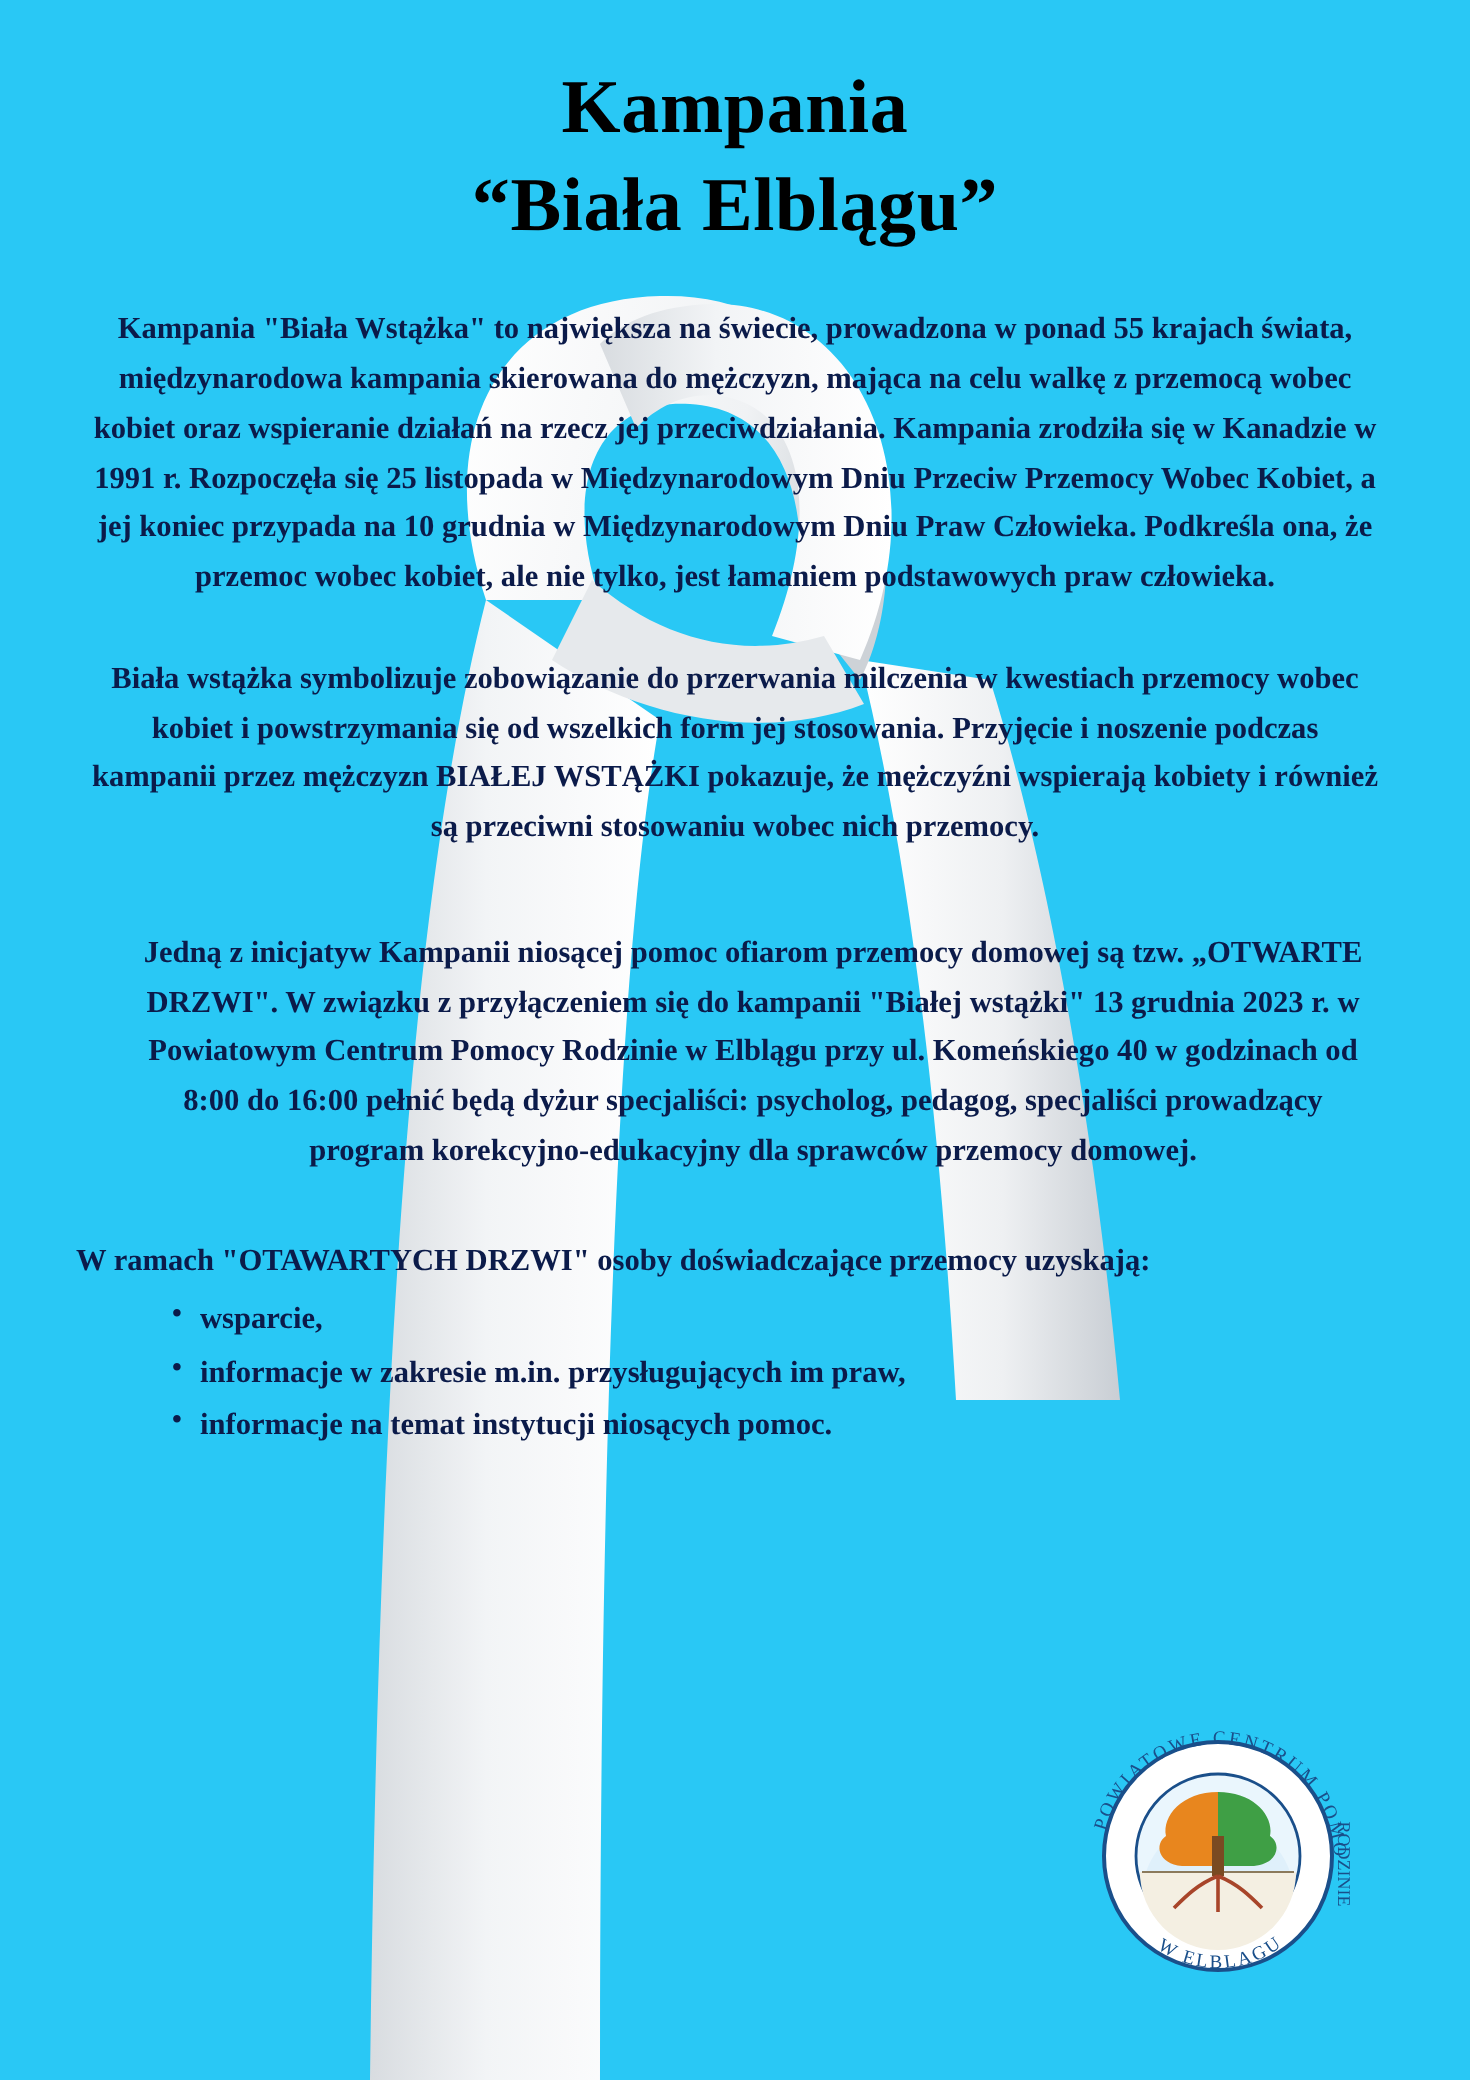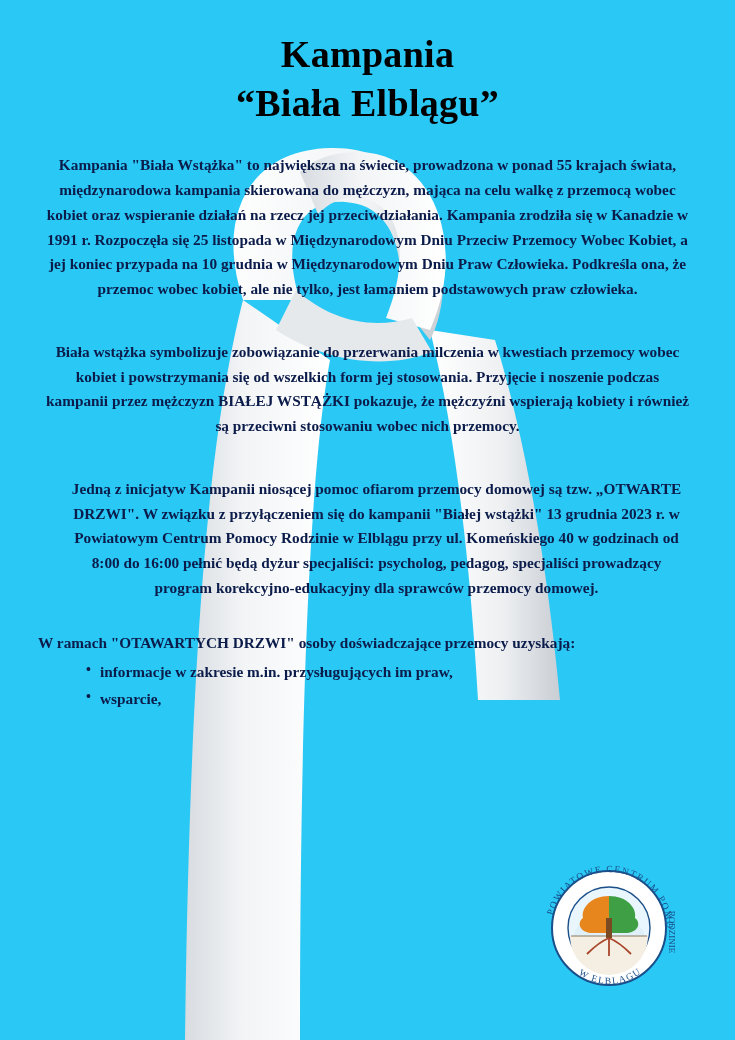--- a/index.html
+++ b/index.html
@@ -58,21 +58,21 @@
 
   .para {
     text-align: center;
     font-size: 15.3px;
     font-weight: bold;
     color: #0b1b4a;
     line-height: 1.62;
     margin: 0 10px 22px 10px;
   }
   .para.p1 { margin-top: 18px; }
-  .para.p2 { margin-top: 38px; }
+  .para.p2 { margin-top: 26px; }
   .para.p3 { margin-top: 38px; margin-left: 28px; }
 
   .lead-in {
     font-size: 15.3px;
     font-weight: bold;
     color: #0b1b4a;
     line-height: 1.6;
     margin: 30px 0 4px 4px;
     text-align: left;
   }
@@ -155,22 +155,23 @@
 
     <p class="para p1">Kampania "Biała Wstążka" to największa na świecie, prowadzona w ponad 55 krajach świata, międzynarodowa kampania skierowana do mężczyzn, mająca na celu walkę z przemocą wobec kobiet oraz wspieranie działań na rzecz jej przeciwdziałania. Kampania zrodziła się w Kanadzie w 1991 r. Rozpoczęła się 25 listopada w Międzynarodowym Dniu Przeciw Przemocy Wobec Kobiet, a jej koniec przypada na 10 grudnia w Międzynarodowym Dniu Praw Człowieka. Podkreśla ona, że przemoc wobec kobiet, ale nie tylko, jest łamaniem podstawowych praw człowieka.</p>
 
     <p class="para p2">Biała wstążka symbolizuje zobowiązanie do przerwania milczenia w kwestiach przemocy wobec kobiet i powstrzymania się od wszelkich form jej stosowania. Przyjęcie i noszenie podczas kampanii przez mężczyzn BIAŁEJ WSTĄŻKI pokazuje, że mężczyźni wspierają kobiety i również są przeciwni stosowaniu wobec nich przemocy.</p>
 
     <p class="para p3">Jedną z inicjatyw Kampanii niosącej pomoc ofiarom przemocy domowej są tzw. „OTWARTE DRZWI". W związku z przyłączeniem się do kampanii "Białej wstążki" 13 grudnia 2023 r. w Powiatowym Centrum Pomocy Rodzinie w Elblągu przy ul. Komeńskiego 40 w godzinach od 8:00 do 16:00 pełnić będą dyżur specjaliści: psycholog, pedagog, specjaliści prowadzący program korekcyjno-edukacyjny dla sprawców przemocy domowej.</p>
 
     <p class="lead-in">W ramach "OTAWARTYCH DRZWI" osoby doświadczające przemocy uzyskają:</p>
 
     <ul class="benefits">
+      <li>wsparcie,</li>
       <li>informacje w zakresie m.in. przysługujących im praw,</li>
-      <li>wsparcie,</li>
+      <li>informacje na temat instytucji niosących pomoc.</li>
     </ul>
   </div>
 
   <svg class="logo" viewBox="0 0 160 130" xmlns="http://www.w3.org/2000/svg">
     <defs>
       <path id="arcTop" d="M 22 72 A 58 58 0 0 1 138 72"></path>
       <path id="arcBottom" d="M 28 74 A 52 52 0 0 0 132 74"></path>
     </defs>
 
     <circle cx="80" cy="70" r="57" fill="#ffffff" stroke="#1a4f8a" stroke-width="2"></circle>

